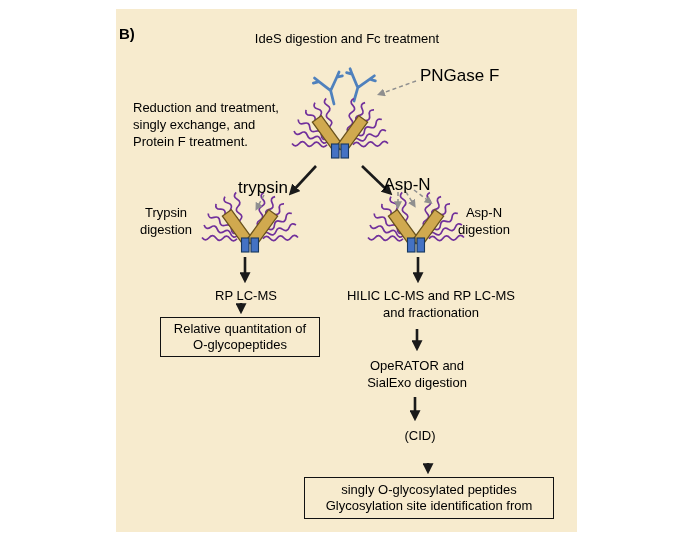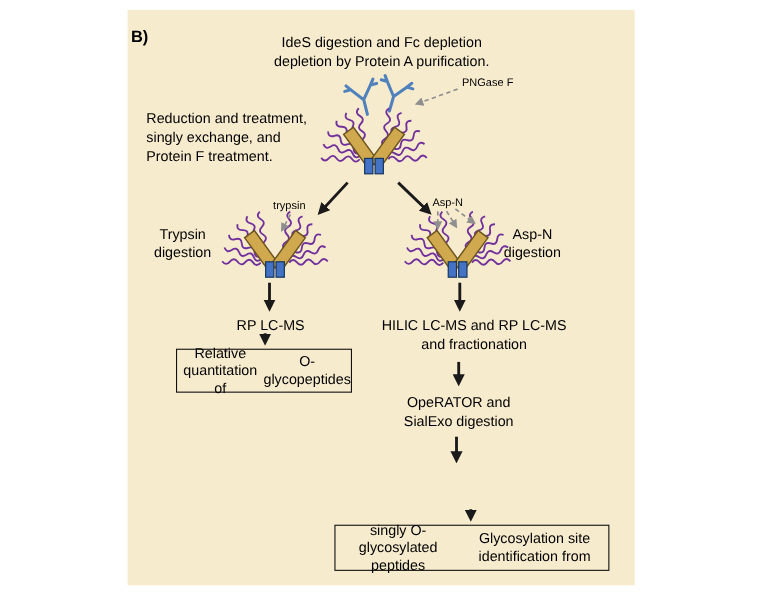--- a/index.html
+++ b/index.html
@@ -3,23 +3,23 @@
 <meta charset="utf-8">
 <style>
   html,body{margin:0;padding:0;background:#ffffff;}
   .canvas{position:relative;width:693px;height:543px;background:#ffffff;overflow:hidden;
           font-family:"Liberation Sans",sans-serif;color:#000;}
   .panel{position:absolute;left:116px;top:9px;width:461px;height:523px;background:#f7ebce;}
   .art{position:absolute;left:0;top:0;pointer-events:none;}
   .t{position:absolute;font-size:13px;line-height:17px;white-space:nowrap;}
   .c{transform:translateX(-50%);text-align:center;}
   .bold{font-weight:700;font-size:15px;}
-  .small{font-size:10px;}
-  .obox{position:absolute;border:1.6px solid #111;display:flex;flex-direction:row;
-        justify-content:flex-start;align-items:center;text-align:center;
+  .small{font-size:17px;}
+  .obox{position:absolute;border:1.6px solid #111;display:flex;flex-direction:column;
+        justify-content:center;align-items:center;text-align:center;
         font-size:13px;line-height:16px;background:transparent;}
 </style>
 </head>
 <body>
 
 <div class="canvas">
   <div class="panel"></div>
 
   <svg class="art" width="693" height="543" viewBox="0 0 693 543">
     <defs>
@@ -83,22 +83,21 @@
       <path d="M264 195 L257 208" marker-end="url(#mG)"></path>
       <path d="M398 192 L398 206" marker-end="url(#mG)"></path>
       <path d="M406 192 L414 205" marker-end="url(#mG)"></path>
       <path d="M414 190 L430 202" marker-end="url(#mG)"></path>
     </g>
   </svg>
 
   <div class="t bold" style="left:119px;top:25px">B)</div>
 
   <div class="t c" style="left:347px;top:30px">
-    <div>IdeS digestion and Fc depletion</div>
-    <div>depletion by Protein A purification.</div>
+    <div>IdeS digestion and Fc treatment</div>
   </div>
 
   <div class="t small" style="left:420px;top:67px">PNGase F</div>
 
   <div class="t" style="left:133px;top:99px">
     <div>Reduction and treatment,</div>
     <div>singly exchange, and</div>
     <div>Protein F treatment.</div>
   </div>
 
@@ -127,19 +126,20 @@
     <div>OpeRATOR and</div>
     <div>SialExo digestion</div>
   </div>
 
   <div class="t c" style="left:431px;top:287px">
     <div>HILIC LC-MS and RP LC-MS</div>
     <div>and fractionation</div>
   </div>
 
   <div class="t c" style="left:420px;top:427px">
+    <div>(CID)</div>
   </div>
 
   <div class="obox" style="left:304px;top:477px;width:248px;height:40px">
     <div>singly O-glycosylated peptides</div>
     <div>Glycosylation site identification from</div>
   </div>
 </div>
 
 </body></html>

